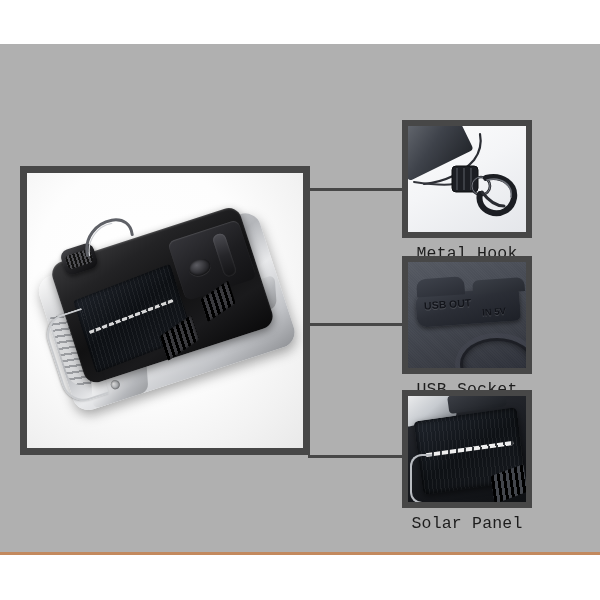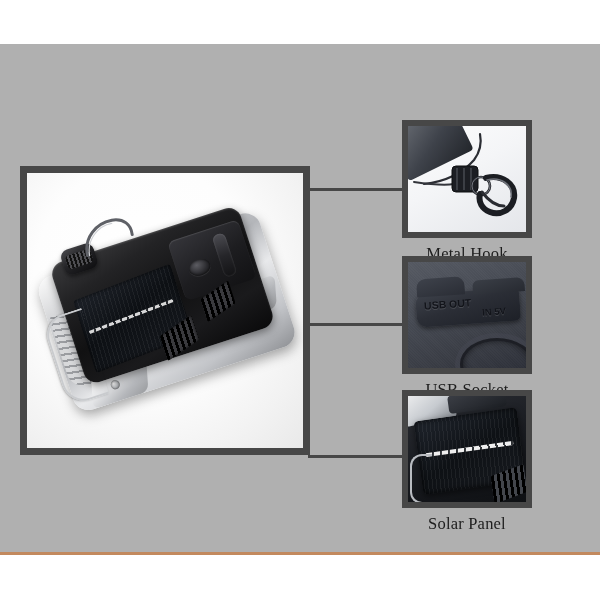--- a/index.html
+++ b/index.html
@@ -222,21 +222,21 @@
     position: relative;
     width: 130px; height: 118px;
     border: 6px solid #474747;
     box-sizing: border-box;
     overflow: hidden;
     background: #fff;
   }
   .thumb-label {
     margin-top: 7px;
     text-align: center;
-    font-family: Liberation Serif, serif;
+    font-family: Liberation Mono, monospace;
     font-size: 16.5px;
     color: #1d1d1d;
     letter-spacing: 0.2px;
     line-height: 1.15;
   }
 
   
   .hook-scene {
     position: absolute; inset: 0;
     background: linear-gradient(150deg, #fdfdfd 0%, #f4f5f7 45%, #e4e6ea 100%);

